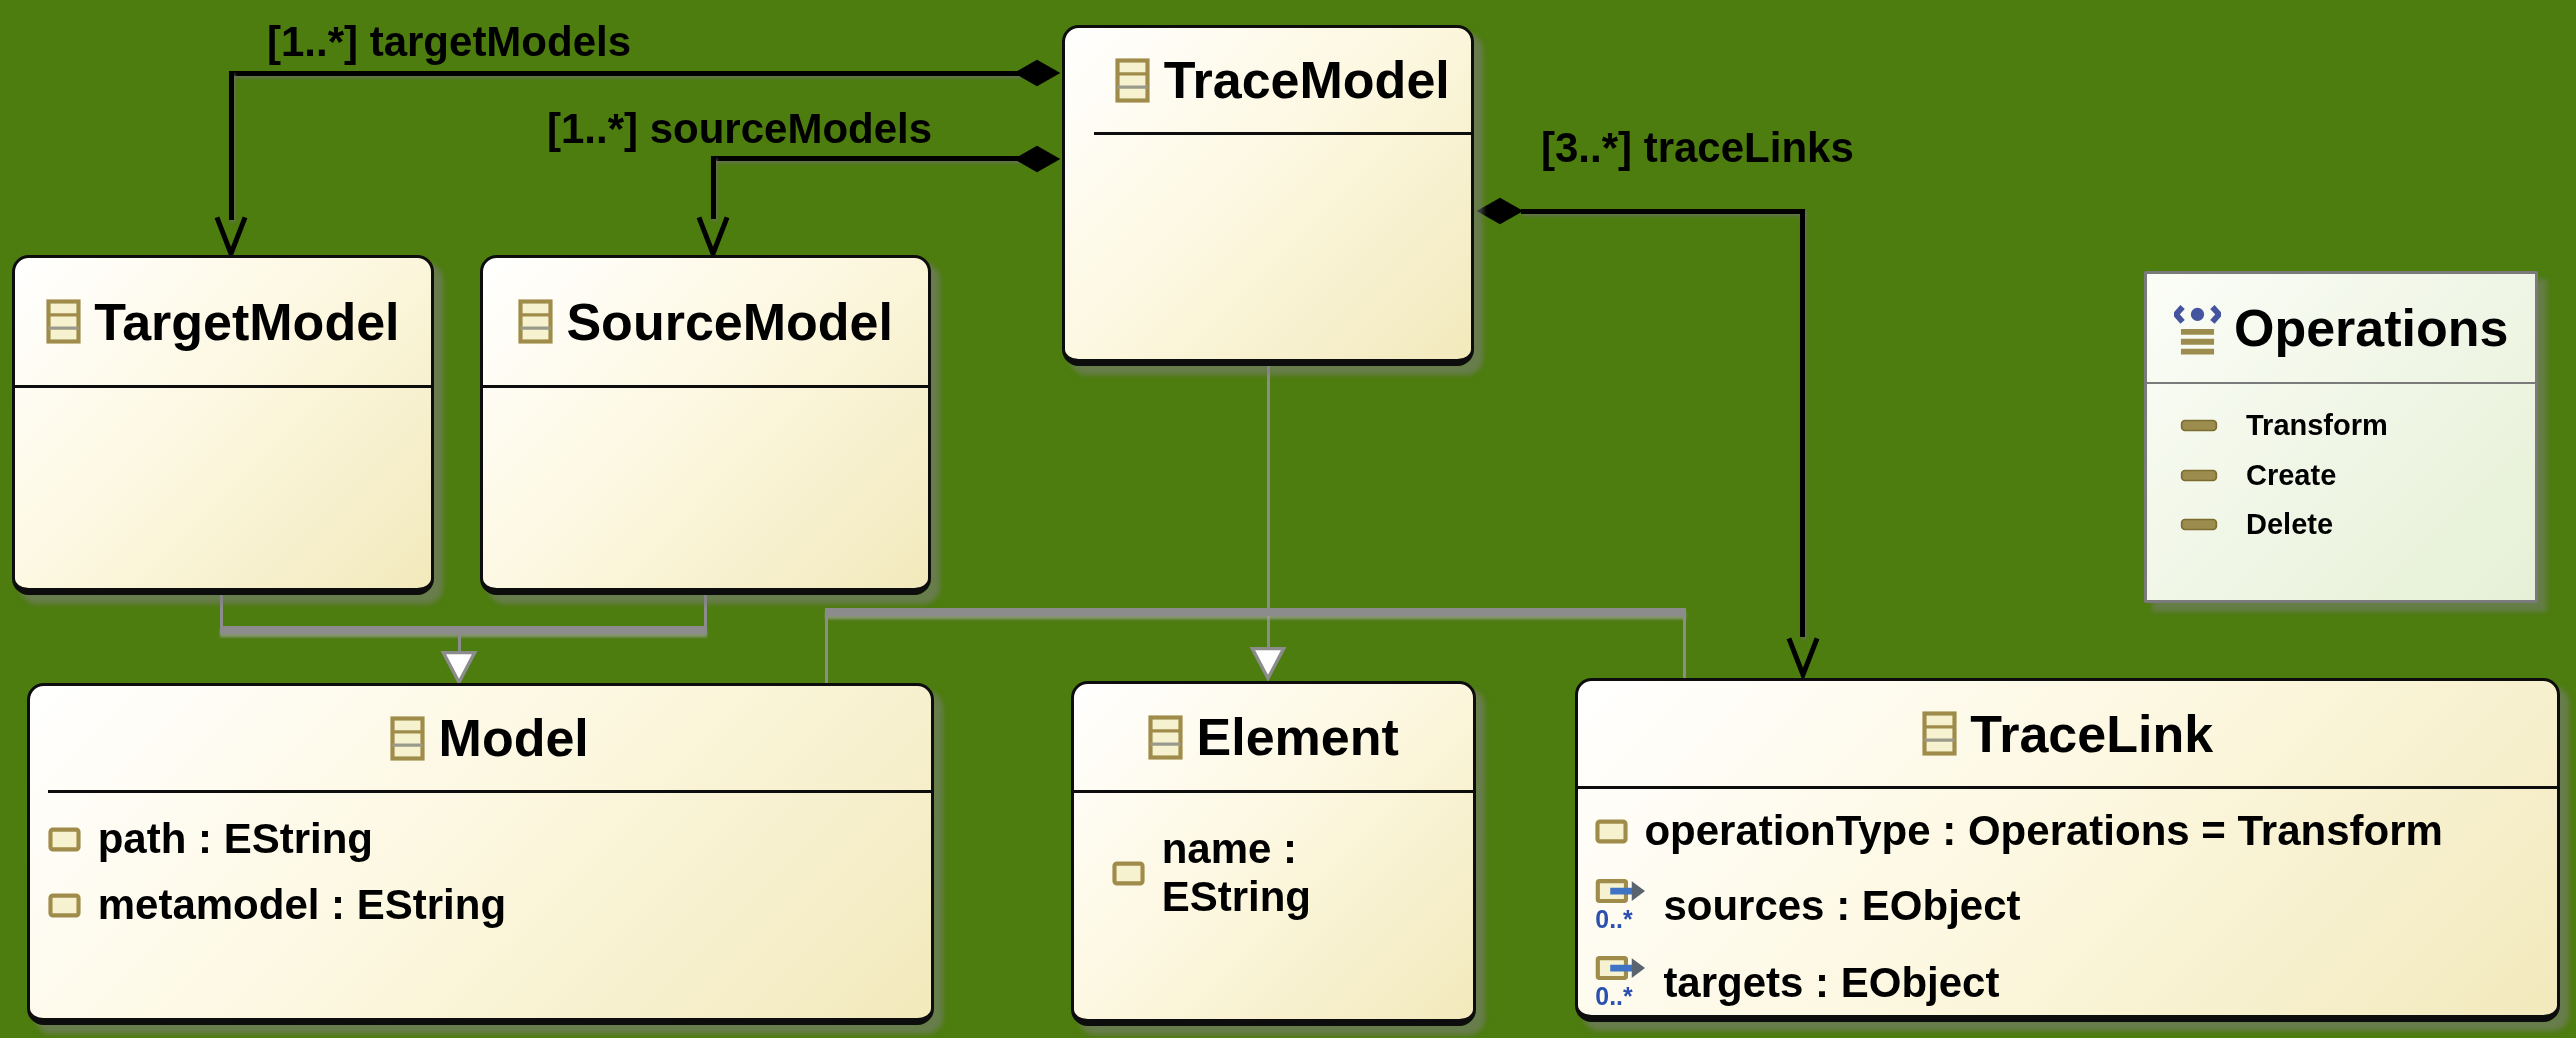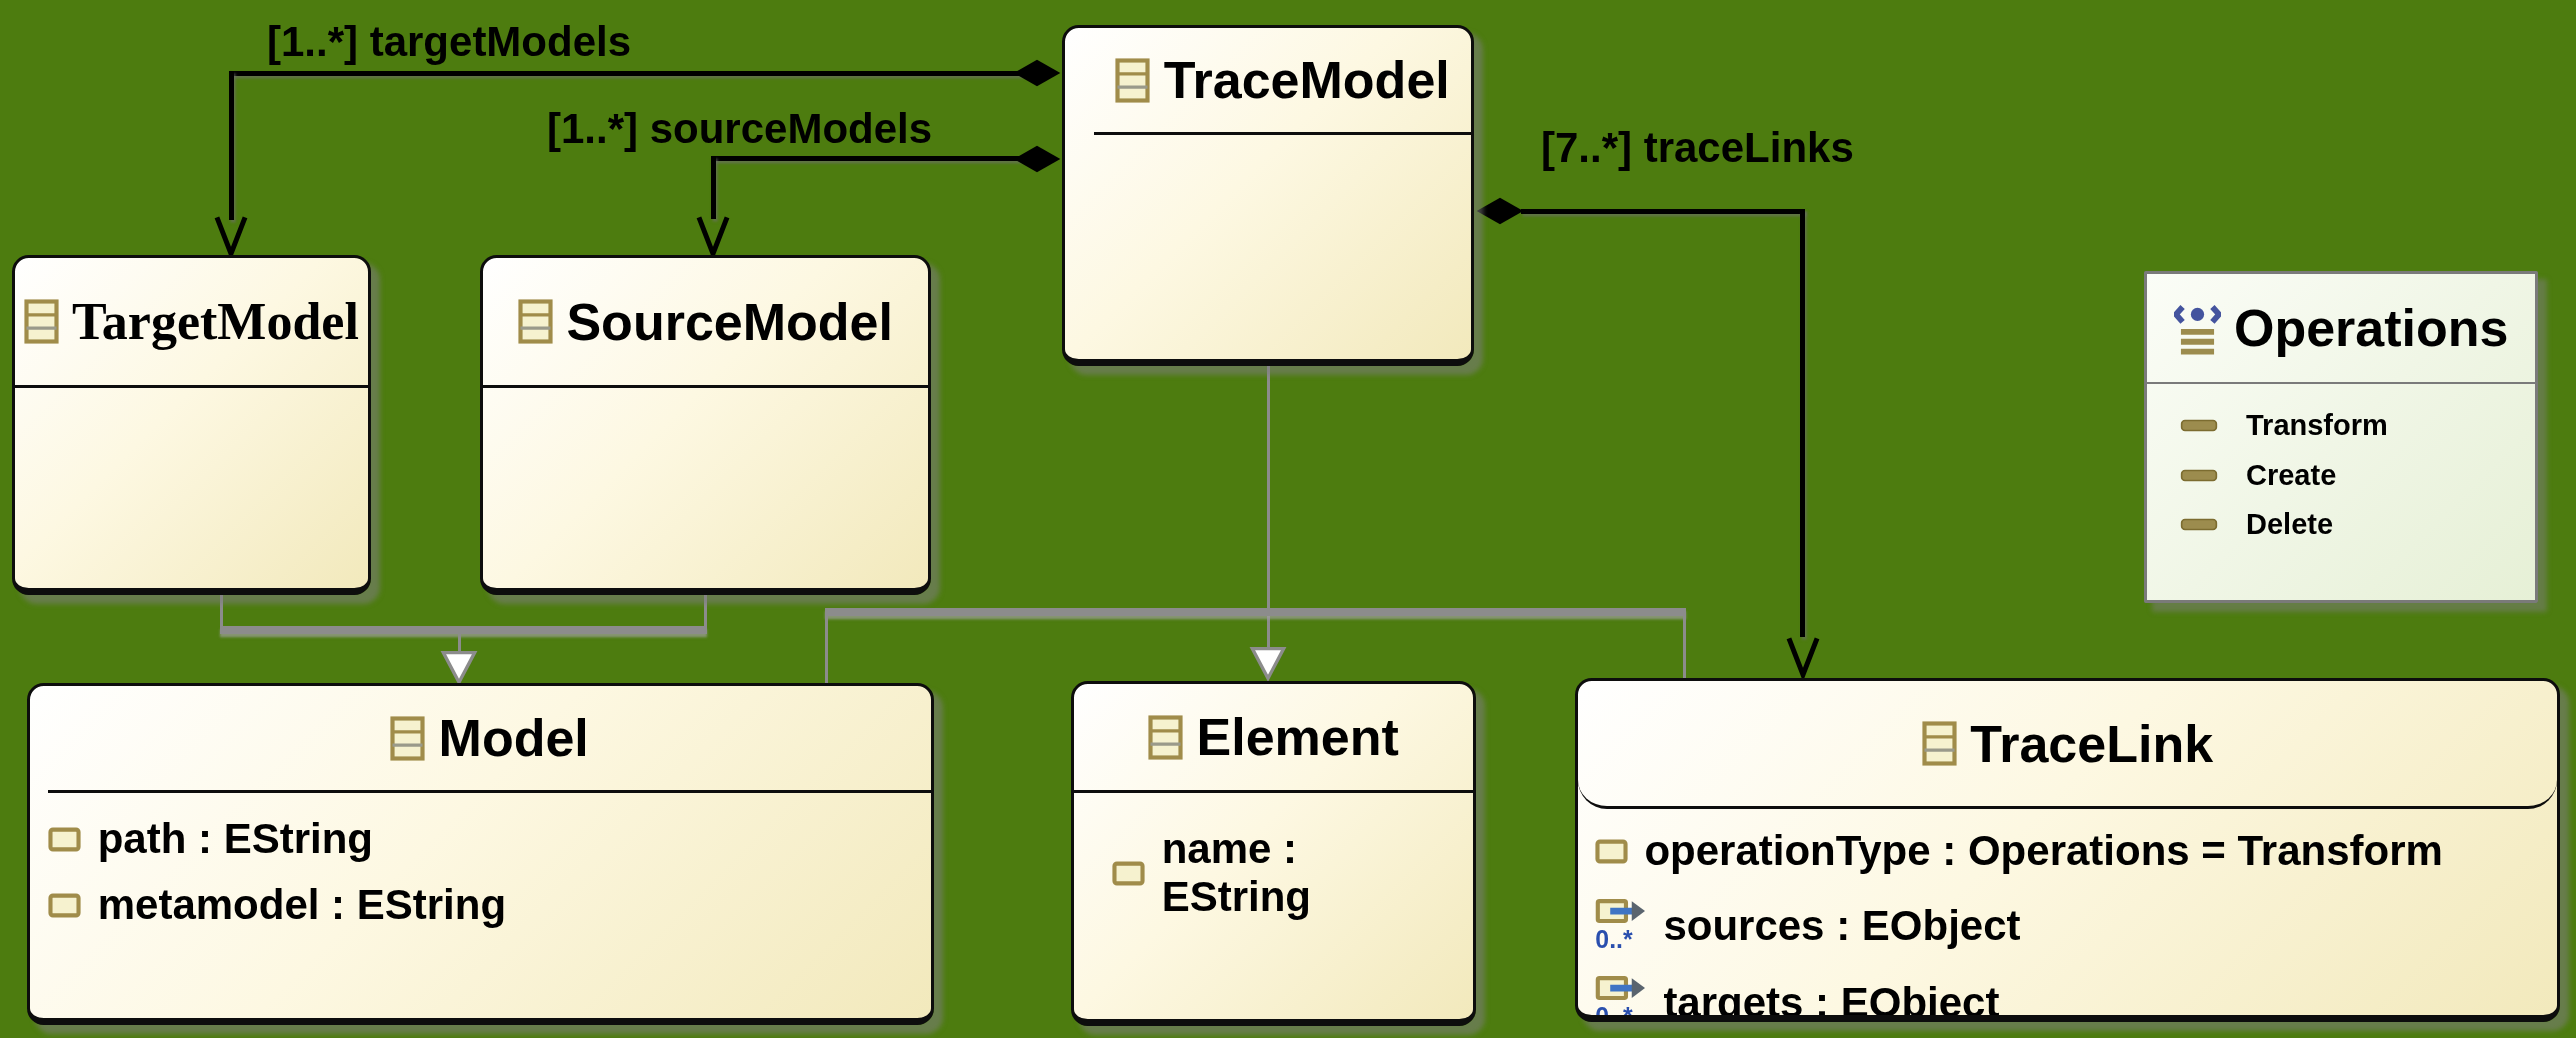--- a/index.html
+++ b/index.html
@@ -75,35 +75,35 @@
   <div class="edge-label" style="left:547px;top:105px;">[1..*] sourceModels</div>
 
   <svg style="position:absolute;left:1475px;top:196px;" width="50" height="30" viewBox="0 0 60 36">
     <polygon points="2,18 30,2 58,18 30,34" fill="#000"></polygon>
   </svg>
   <div class="hline black" style="left:1521px;top:209px;width:284px;height:5px;"></div>
   <div class="vline black" style="left:1800px;top:209px;width:5px;height:428px;"></div>
   <svg style="position:absolute;left:1782px;top:635px;" width="42" height="43" viewBox="0 0 50 52">
     <path d="M8 4 L25 48 L42 4" fill="none" stroke="#000" stroke-width="6"></path>
   </svg>
-  <div class="edge-label" style="left:1541px;top:124px;">[7..*] traceLinks</div>
+  <div class="edge-label" style="left:1541px;top:124px;">[3..*] traceLinks</div>
 
   <div class="class-box" style="left:1062px;top:25px;width:412px;height:341px;padding-left:29px;">
     <div class="hdr" style="height:107px;">
       <svg width="35" height="45" viewBox="0 0 42 54">
         <rect x="3" y="3" width="36" height="48" fill="#f6f2cf" stroke="#a08c4a" stroke-width="5"></rect>
         <line x1="3" y1="19" x2="39" y2="19" stroke="#a08c4a" stroke-width="4"></line>
         <line x1="3" y1="35" x2="39" y2="35" stroke="#9a9a8a" stroke-width="4"></line>
       </svg>
       <span class="title">TraceModel</span>
     </div>
     <div class="body"></div>
   </div>
 
-  <div class="class-box" style="left:11.7px;top:255px;width:359px;height:340px;font-family:Liberation Serif, serif;">
+  <div class="class-box" style="left:11.7px;top:255px;width:422px;height:340px;">
     <div class="hdr" style="height:130px;">
       <svg width="35" height="45" viewBox="0 0 42 54">
         <rect x="3" y="3" width="36" height="48" fill="#f6f2cf" stroke="#a08c4a" stroke-width="5"></rect>
         <line x1="3" y1="19" x2="39" y2="19" stroke="#a08c4a" stroke-width="4"></line>
         <line x1="3" y1="35" x2="39" y2="35" stroke="#9a9a8a" stroke-width="4"></line>
       </svg>
       <span class="title">TargetModel</span>
     </div>
     <div class="body"></div>
   </div>
@@ -158,21 +158,21 @@
       <div class="attr-row">
         <svg width="33" height="25" viewBox="0 0 40 30">
           <rect x="3" y="3" width="34" height="24" rx="3" fill="#f6f2cf" stroke="#a08c4a" stroke-width="5"></rect>
         </svg>
         <span class="t wrap">name : EString</span>
       </div>
     </div>
   </div>
 
   <div class="class-box" style="left:1575px;top:678px;width:985px;height:344px;">
-    <div class="hdr" style="height:128px;border-radius:29px;">
+    <div class="hdr" style="height:108px;">
       <svg width="35" height="45" viewBox="0 0 42 54">
         <rect x="3" y="3" width="36" height="48" fill="#f6f2cf" stroke="#a08c4a" stroke-width="5"></rect>
         <line x1="3" y1="19" x2="39" y2="19" stroke="#a08c4a" stroke-width="4"></line>
         <line x1="3" y1="35" x2="39" y2="35" stroke="#9a9a8a" stroke-width="4"></line>
       </svg>
       <span class="title">TraceLink</span>
     </div>
     <div class="body" style="padding:18.4px 0 0 16.7px;">
       <div class="attr-row" style="margin-bottom:22px;">
         <svg width="33" height="25" viewBox="0 0 40 30">

